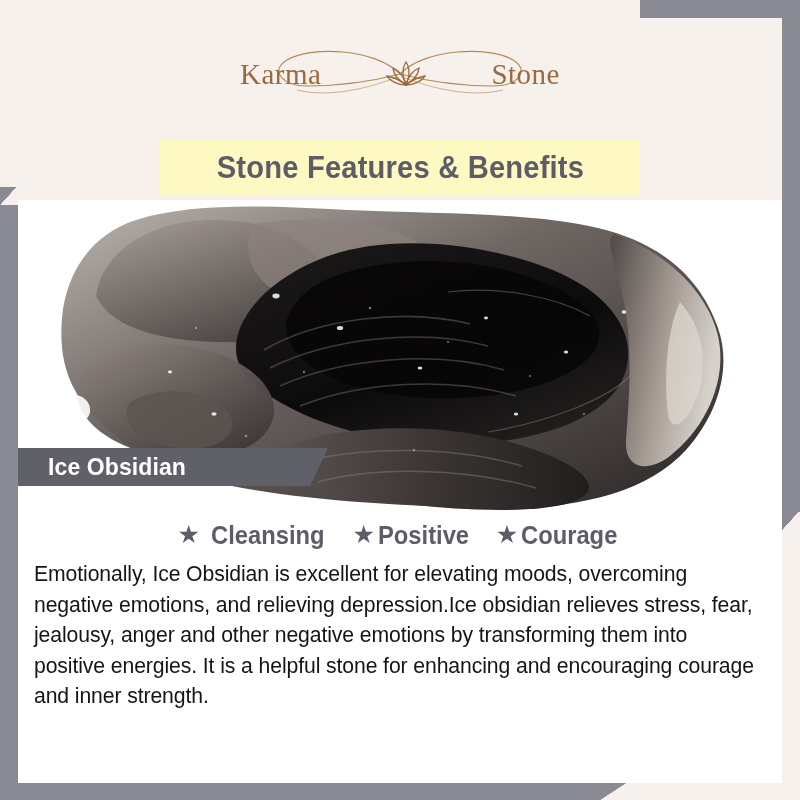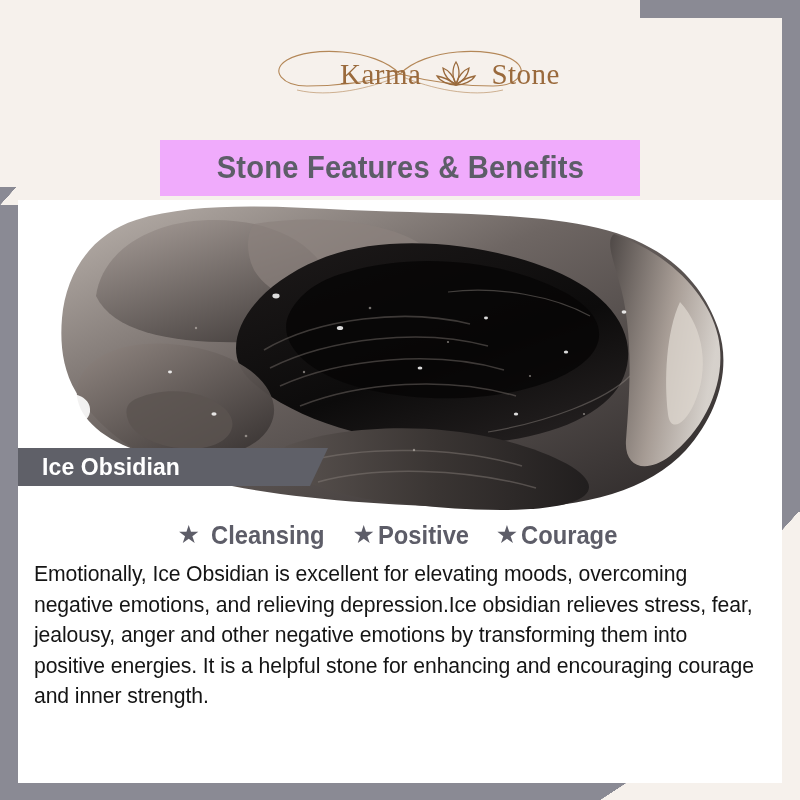--- a/index.html
+++ b/index.html
@@ -30,38 +30,38 @@
   .band-bottom{position:absolute;left:0;bottom:0;width:600px;height:17px;background:#8a8a94;}
   .band-bottom-tip{
     position:absolute;left:600px;bottom:0;width:26px;height:17px;
     background:linear-gradient(to bottom right,#8a8a94 0%,#8a8a94 50%,transparent 51%);
   }
 
   
   .header{position:absolute;left:0;top:0;width:800px;height:200px;background:#f6f1ec;}
   .logo{
     position:absolute;left:50%;top:46px;transform:translateX(-50%);
-    display:flex;align-items:center;justify-content:flex-end;gap:12px;
+    display:flex;align-items:center;justify-content:space-between;gap:12px;
     width:320px;height:56px;
   }
   .logo-word{
     font-family:"Liberation Serif", serif;
     font-size:29px;color:#9a6a3c;letter-spacing:.5px;line-height:1;
     position:relative;z-index:2;
   }
   .logo-mark{position:relative;width:46px;height:40px;z-index:2;}
   .logo-swirl{
     position:absolute;left:50%;top:50%;transform:translate(-50%,-50%);
     width:330px;height:56px;z-index:1;pointer-events:none;
   }
 
   
   .title-plaque{
     position:absolute;left:160px;top:140px;width:480px;height:56px;
-    background:#f0abfc;
+    background:#fef9c3;
     display:flex;align-items:center;justify-content:center;
   }
   .title-text{
     font-family:"Liberation Sans Narrow","Liberation Sans",sans-serif;
     font-weight:bold;font-size:31px;color:#5d5d68;
     letter-spacing:.2px;transform:scaleX(.94);transform-origin:center;
     white-space:nowrap;
   }
 
   
@@ -76,21 +76,21 @@
     position:absolute;left:18px;top:448px;height:38px;
     display:flex;align-items:center;
   }
   .name-banner-bg{
     position:absolute;left:0;top:0;height:38px;width:310px;
     background:#5f6068;
     clip-path:polygon(0 0, 310px 0, 292px 38px, 0 38px);
   }
   .name-text{
     position:relative;z-index:2;color:#ffffff;font-weight:bold;
-    font-size:23px;padding-left:24px;letter-spacing:.1px;white-space:nowrap;
+    font-size:23px;padding-left:30px;letter-spacing:.1px;white-space:nowrap;
   }
 
   
   .content{
     position:absolute;left:18px;top:510px;width:764px;bottom:17px;background:#ffffff;
   }
   .keywords{
     display:flex;align-items:center;justify-content:center;gap:22px;
     padding-top:11px;
   }

